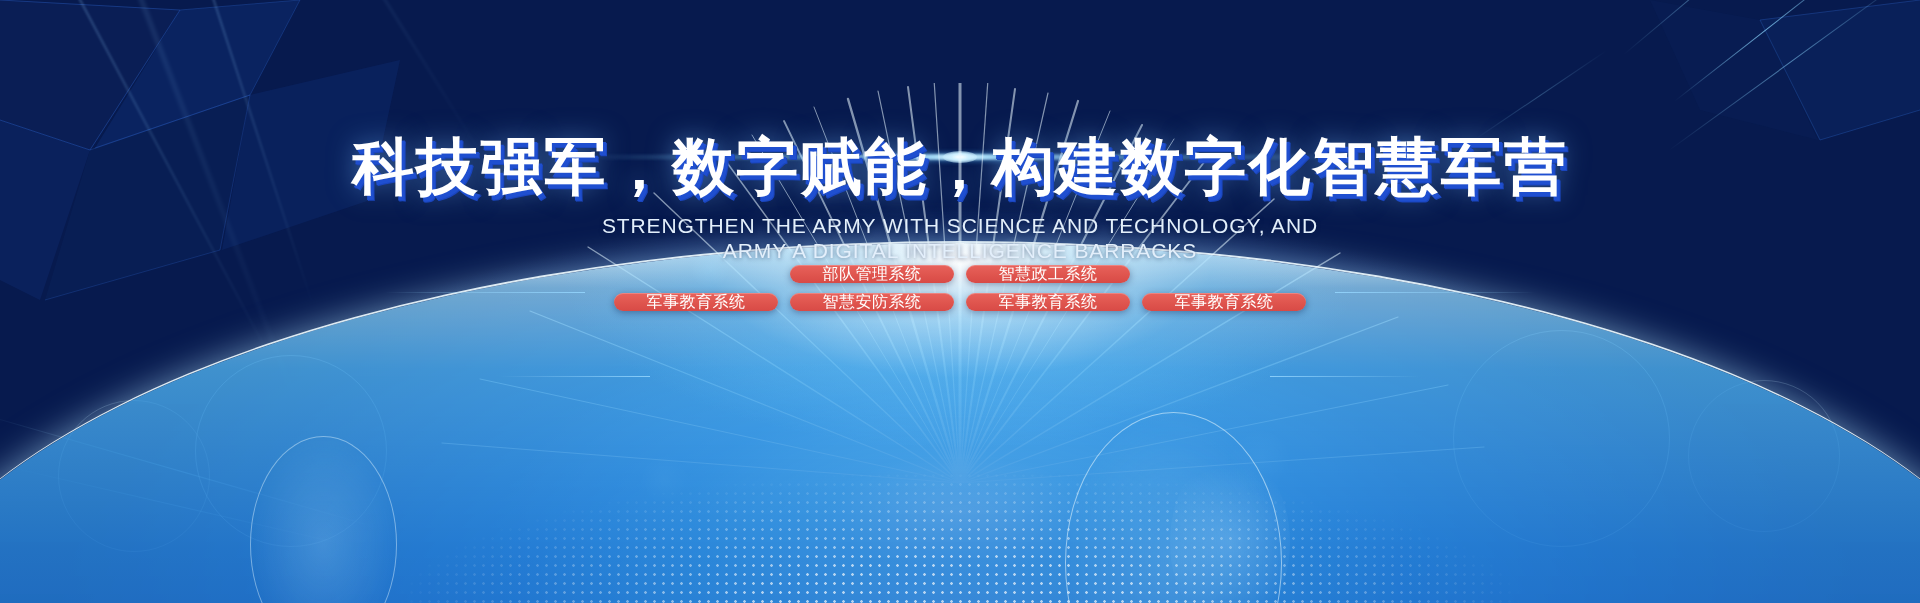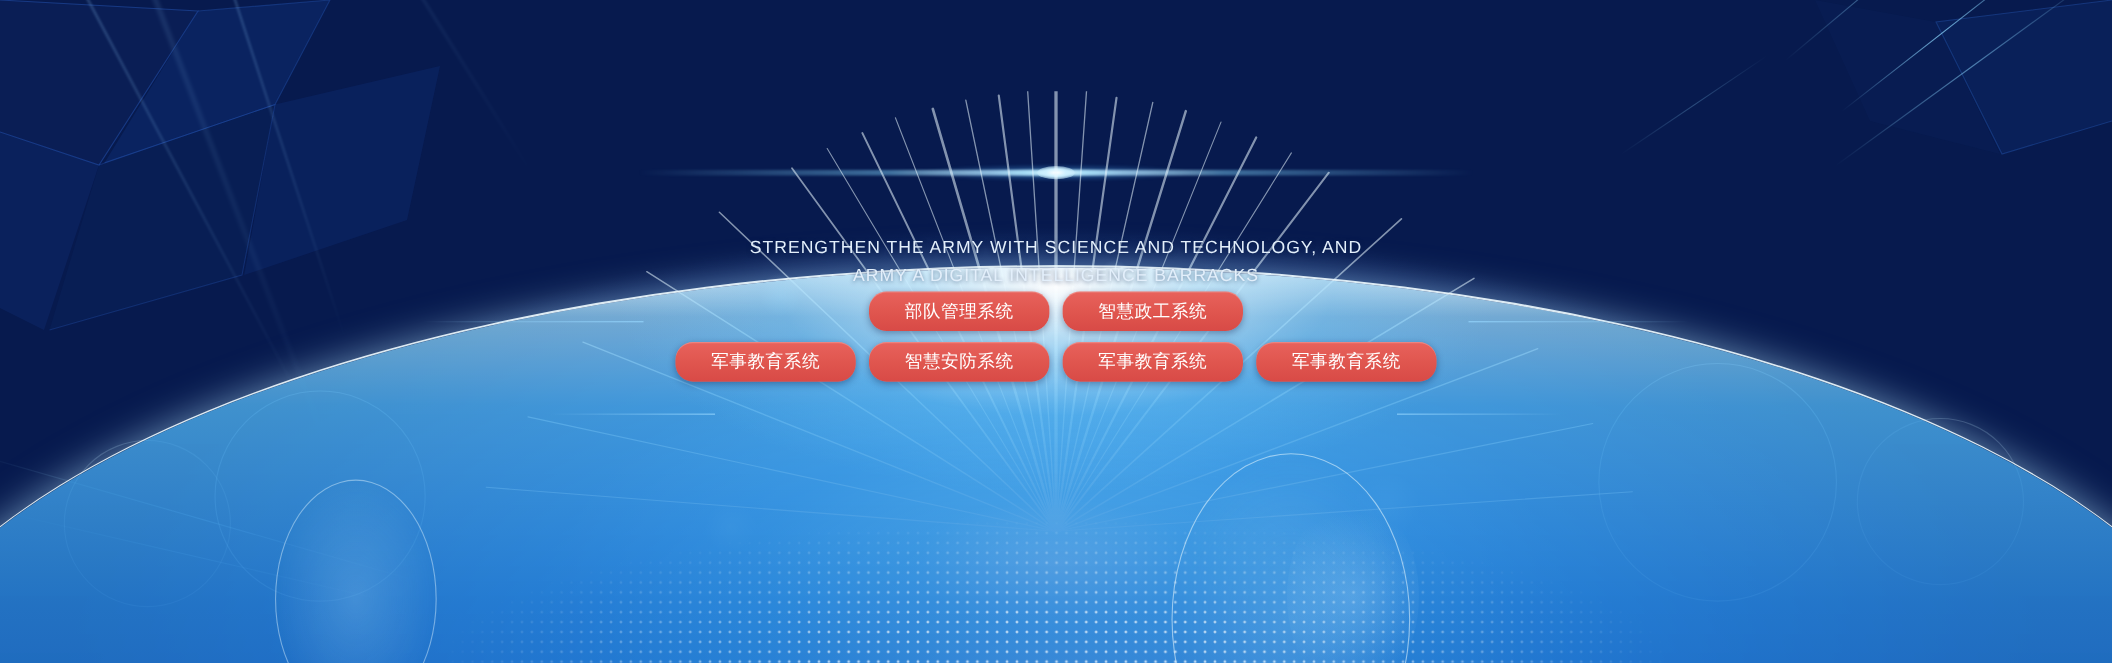--- a/index.html
+++ b/index.html
@@ -106,34 +106,34 @@
     text-shadow:
       3px 4px 0 #1f4fd0,
       4px 5px 0 #1a45bd,
       0 0 26px rgba(120,190,255,.55);
   }
 
   #subtitle{
     position:absolute;left:0;right:0;top:213px;
     text-align:center;
     color:#e3effb;
-    font-size:16px;
+    font-size:21px;
     letter-spacing:.9px;
     line-height:25px;
     text-shadow:0 1px 4px rgba(5,25,70,.55);
   }
   #subtitle div{white-space:nowrap;}
 
   #pill-area{
     position:absolute;left:0;right:0;top:265px;
     display:flex;flex-direction:column;align-items:center;gap:10px;
   }
   .pill-row{display:flex;gap:12px;}
   .pill{
-    min-width:128px;height:36px;
+    min-width:128px;height:18px;
     padding:0 18px;
     border-radius:16px;
     background:linear-gradient(180deg,#e8625c 0%,#e0564f 50%,#d84a46 100%);
     box-shadow:0 2px 7px rgba(10,25,70,.38), inset 0 1px 0 rgba(255,255,255,.22);
     color:#ffffff;
     font-size:16px;
     letter-spacing:.5px;
     display:flex;align-items:center;justify-content:center;
     white-space:nowrap;
     cursor:pointer;
@@ -238,20 +238,21 @@
 
     <div class="ring" style="left:250px;top:436px;width:145px;height:215px;border-color:rgba(225,245,255,.45);
                 background:radial-gradient(ellipse at 50% 50%, rgba(190,235,255,.20), rgba(190,235,255,0) 72%);"></div>
     <div class="ring" style="left:1065px;top:412px;width:215px;height:300px;border-color:rgba(235,250,255,.55);
                 background:radial-gradient(ellipse at 50% 50%, rgba(200,240,255,.16), rgba(200,240,255,0) 72%);"></div>
     <div class="blob" style="left:1170px;top:452px;width:120px;height:180px;border-radius:50%;"></div>
   </div>
 
   <div id="content">
 
+    <div id="headline">科技强军，数字赋能，构建数字化智慧军营</div>
 
     <div id="subtitle">
       <div>STRENGTHEN THE ARMY WITH SCIENCE AND TECHNOLOGY, AND</div>
       <div>ARMY A DIGITAL INTELLIGENCE BARRACKS</div>
     </div>
 
     <div class="accent-line" style="left:385px;width:200px;"></div>
     <div class="accent-line right" style="right:385px;width:200px;"></div>
     <div class="accent-line low" style="left:500px;width:150px;"></div>
     <div class="accent-line low right" style="right:500px;width:150px;"></div>

